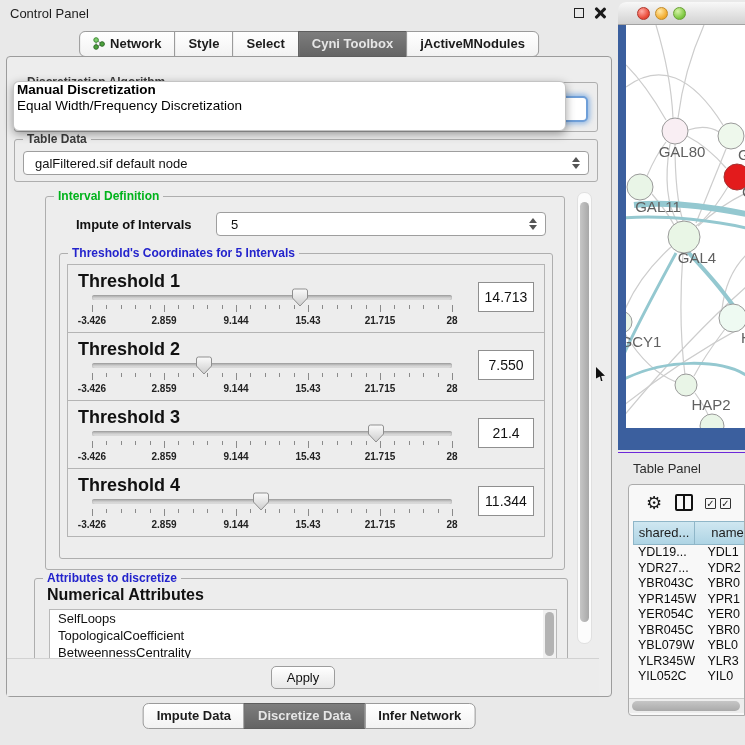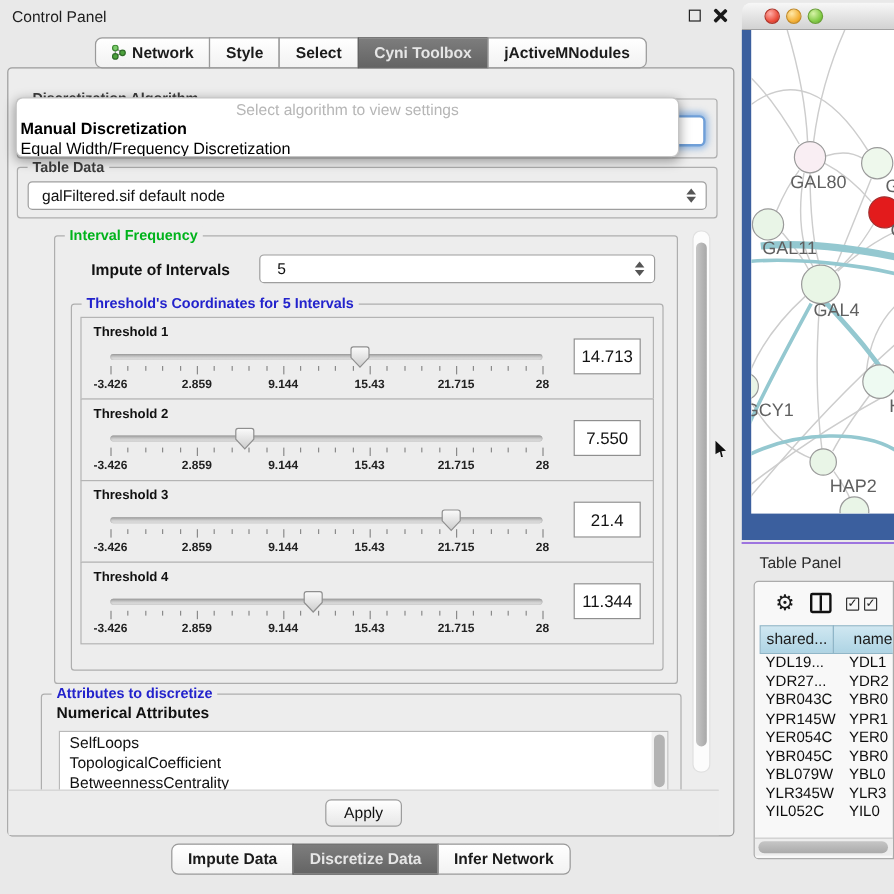--- a/index.html
+++ b/index.html
@@ -52,21 +52,21 @@
   .popup .pitem.bold { font-weight:bold; }
 
   
   .vscroll { position:absolute; left:577px; top:192px; width:15px; height:452px; background:#fcfcfc; border:1px solid #e0e0e0; border-radius:7px; z-index:1; }
   .vscroll .thumb { position:absolute; left:2px; top:9px; width:9px; height:420px; background:linear-gradient(90deg,#c6c6c6,#a8a8a8); border-radius:5px; }
 
   
   .t-rows { position:absolute; left:7px; top:10px; right:7px; }
   .t-row { position:relative; height:69px; border:1px solid #b4b4b4; background:#ededed; margin-top:-1px; }
   .t-row:first-child { margin-top:0; }
-  .t-title { position:absolute; left:10px; top:6px; font-size:11px; font-weight:bold; color:#111; }
+  .t-title { position:absolute; left:10px; top:6px; font-size:18px; font-weight:bold; color:#111; }
   .slider { position:absolute; left:24px; top:30px; width:360px; height:36px; }
   .track { position:absolute; left:0; top:0; width:360px; height:5px; border-radius:3px;
            background:linear-gradient(#9d9d9d,#cfcfcf 55%,#e6e6e6); box-shadow:inset 0 0 1px #8a8a8a; }
   .tick { position:absolute; top:10px; width:1px; background:#8a8a8a; }
   .tick.minor { height:4px; }
   .tick.major { height:7px; }
   .tlabel { position:absolute; top:20px; transform:translateX(-50%); font-size:10px; font-weight:bold; color:#222; white-space:nowrap; }
   .thumb-svg { position:absolute; top:-7px; }
   .vbox { position:absolute; right:10px; top:17px; width:56px; height:30px; background:#fff; border:1px solid #8f8f8f; font-size:14px; color:#111; text-align:center; line-height:28px; }
 
@@ -157,42 +157,41 @@
           <span>jActiveMNodules</span>
         </div>
       </div>
 
     <div class="group" style="left:14px; top:82px; width:584px; height:50px; z-index:1;">
       <span class="gtitle dark">Discretization Algorithm</span>
     </div>
     <div class="algo-combo"></div>
 
     <div class="popup">
-      <div class="hint">Select algorithm to view settings</div>
       <div class="pitem bold">Manual Discretization</div>
       <div class="pitem">Equal Width/Frequency Discretization</div>
     </div>
 
     <div class="group" style="left:14px; top:139px; width:584px; height:43px;">
       <span class="gtitle dark">Table Data</span>
       <div class="combo" style="left:8px; top:11px; right:8px; height:24px;">
         <span class="cval">galFiltered.sif default node</span>
         <span class="spin">
             <i class="up"></i>
             <i class="dn"></i>
           </span>
       </div>
     </div>
 
     <div class="vscroll">
         <div class="thumb"></div>
       </div>
 
     <div class="group" style="left:45px; top:196px; width:520px; height:374px;">
-      <span class="gtitle green">Interval Frequency</span>
+      <span class="gtitle green">Interval Definition</span>
       <span style="position:absolute; left:30px; top:20px; font-size:13px; font-weight:bold; color:#111;">Impute of Intervals</span>
       <div class="combo" style="left:170px; top:15px; width:330px; height:24px;">
         <span class="cval" style="left:14px;">5</span>
         <span class="spin">
             <i class="up"></i>
             <i class="dn"></i>
           </span>
       </div>
 
       <div class="group" style="left:13px; top:56px; width:494px; height:306px;">
@@ -389,21 +388,21 @@
                 </svg>
               </div>
               <div class="vbox">11.344</div>
             </div>
           </div>
       </div>
     </div>
 
     <div class="group" style="left:34px; top:578px; width:534px; height:86px;">
       <span class="gtitle blue">Attributes to discretize</span>
-      <span style="position:absolute; left:12px; top:7px; font-size:13px; font-weight:bold; color:#111;">Numerical Attributes</span>
+      <span style="position:absolute; left:12px; top:7px; font-size:16px; font-weight:bold; color:#111;">Numerical Attributes</span>
       <div class="attr-list" id="attrList">
           <div class="attr-item">SelfLoops</div>
           <div class="attr-item">TopologicalCoefficient</div>
           <div class="attr-item">BetweennessCentrality</div>
         </div>
       <div class="attr-scroll" style="left:508px; top:31px;">
           <div class="thumb"></div>
         </div>
     </div>
 

